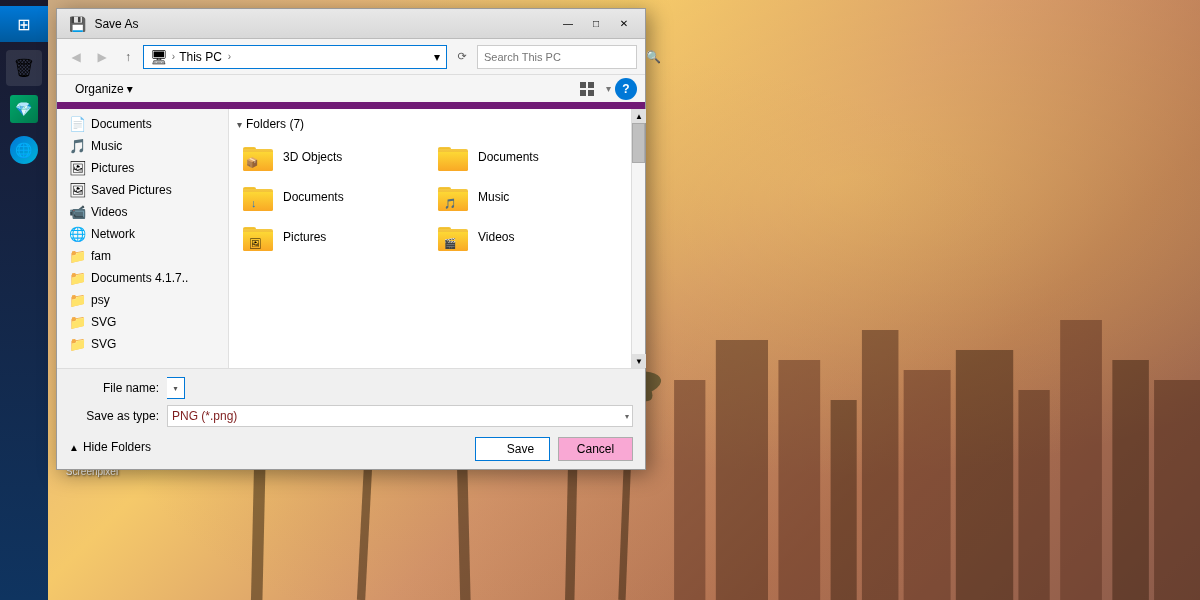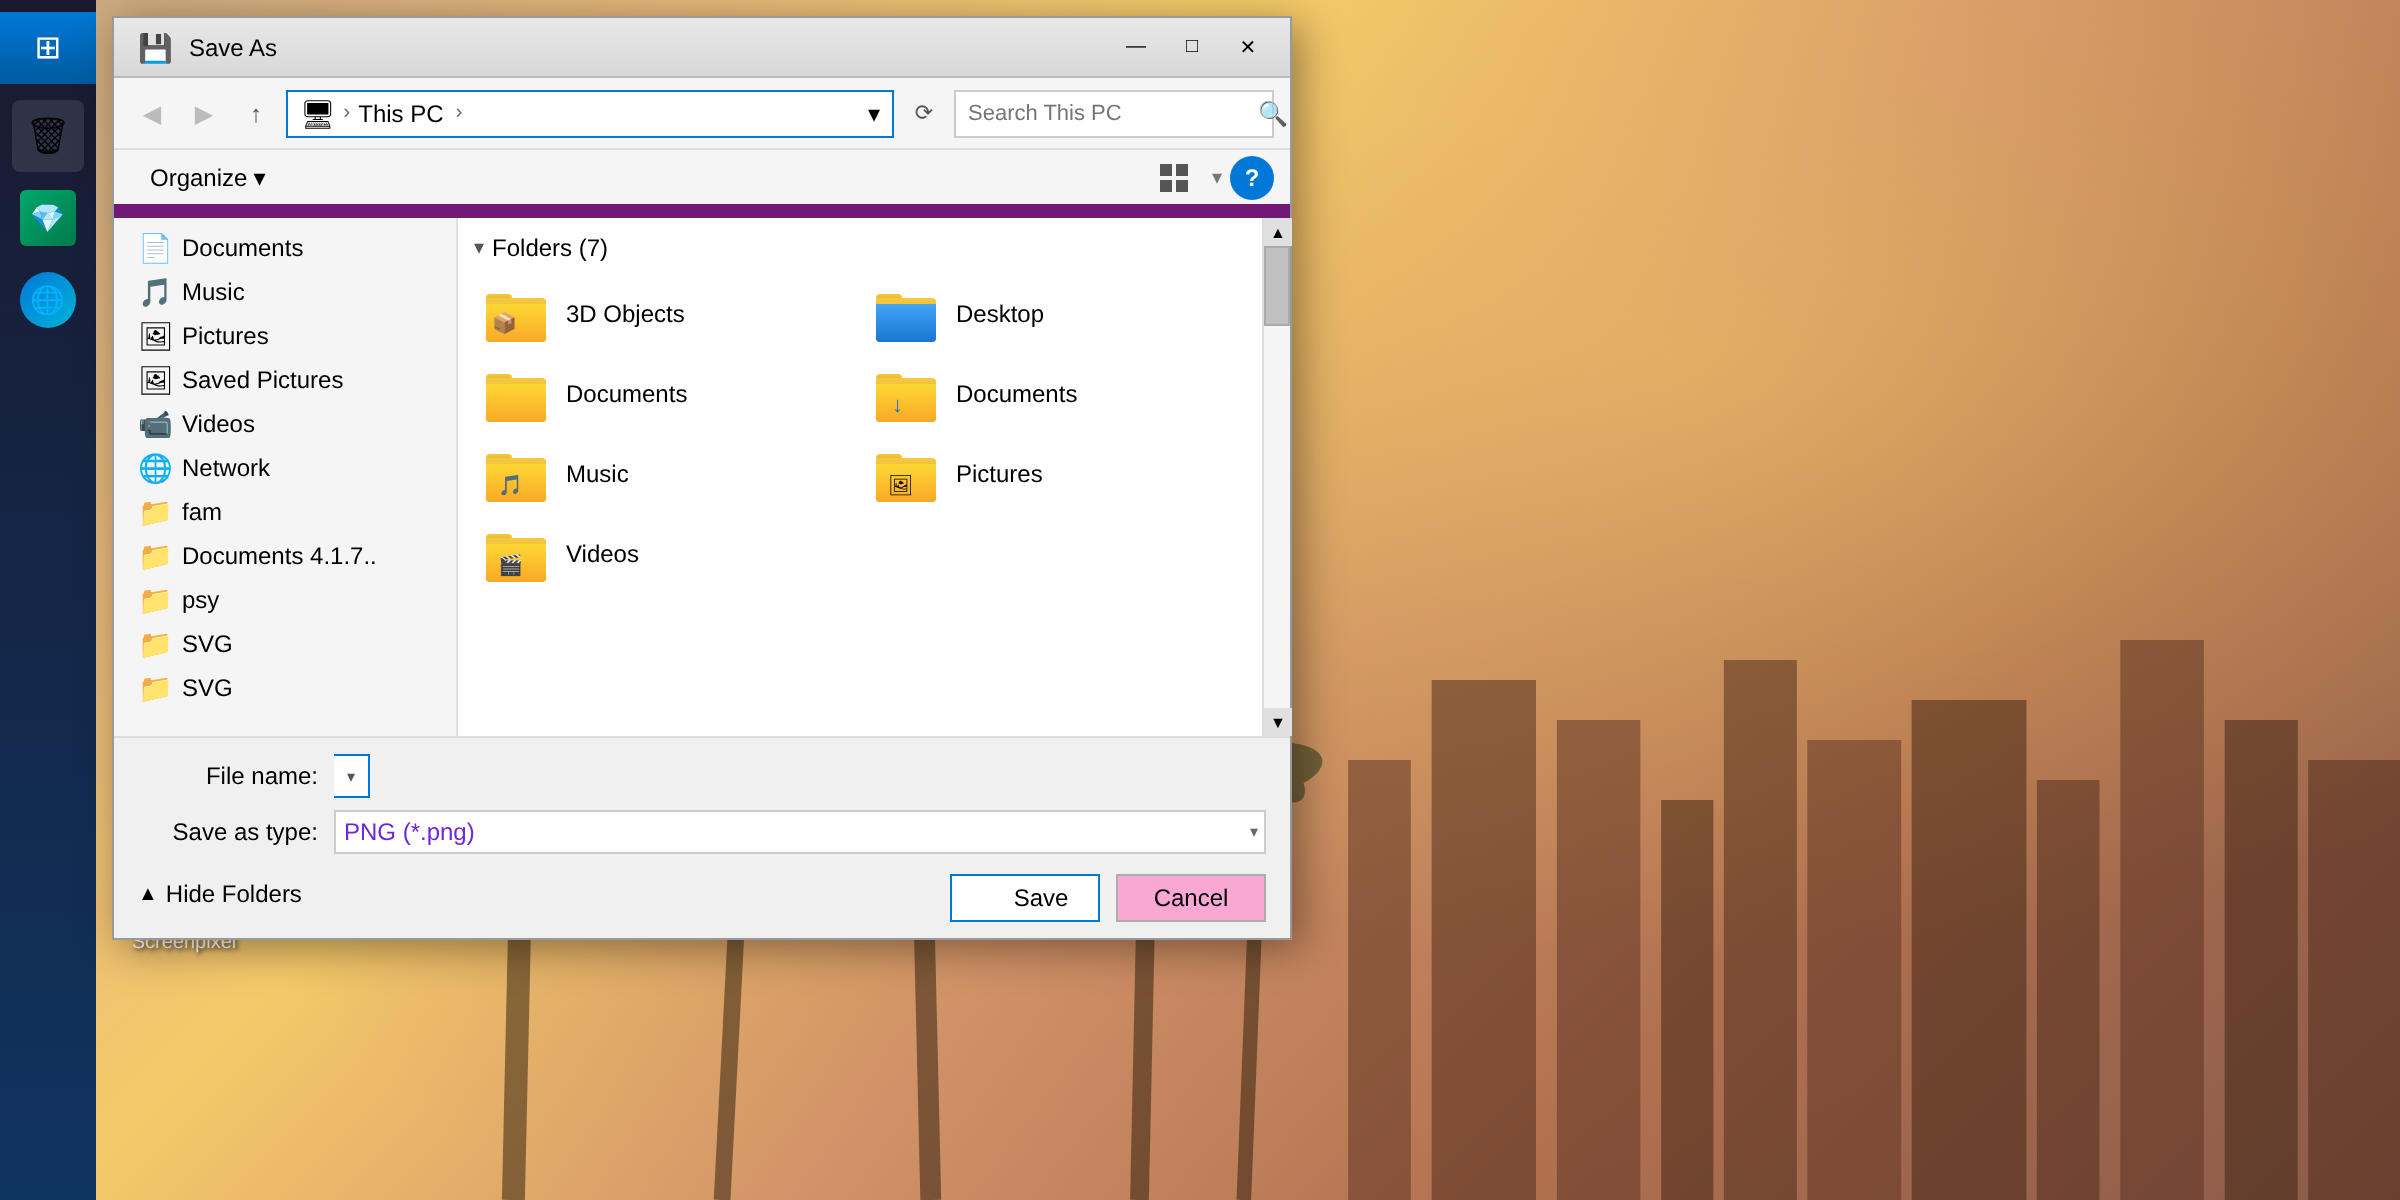--- a/index.html
+++ b/index.html
@@ -212,21 +212,21 @@
     }
 
     .search-box {
       height: 24px;
       width: 160px;
       border: 1px solid #ccc;
       background: white;
       display: flex;
       align-items: center;
       padding: 0 6px;
-      gap: 3px;
+      gap: 20px;
     }
 
     .search-input {
       border: none;
       outline: none;
       font-size: 11px;
       color: #999;
       flex: 1;
       background: transparent;
     }
@@ -465,21 +465,21 @@
       outline: none;
     }
 
     .form-select {
       flex: 1;
       height: 22px;
       border: 1px solid #ccc;
       font-size: 12px;
       padding: 0 4px;
       background: white;
-      color: #6d28d9;
+      color: #7f1d1d;
       appearance: none;
       cursor: pointer;
     }
 
     .select-wrapper {
       flex: 1;
       position: relative;
     }
 
     .select-wrapper select {
@@ -764,28 +764,20 @@
           <div class="folder-item">
             <div class="folder-icon">
               <div class="folder-tab"></div>
               <div class="folder-back"></div>
               <div class="folder-front" style="background:linear-gradient(180deg,#fdd835,#f9a825)"></div>
               <span style="position:absolute;bottom:3px;left:3px;font-size:10px;z-index:2">📦</span>
             </div>
             <span class="folder-label">3D Objects</span>
           </div>
 
-          <div class="folder-item">
-            <div class="folder-icon">
-              <div class="folder-tab"></div>
-              <div class="folder-back"></div>
-              <div class="folder-front" style="background:linear-gradient(180deg,#42a5f5,#1976d2)"></div>
-            </div>
-            <span class="folder-label">Desktop</span>
-          </div>
 
           <div class="folder-item">
             <div class="folder-icon">
               <div class="folder-tab"></div>
               <div class="folder-back"></div>
               <div class="folder-front"></div>
             </div>
             <span class="folder-label">Documents</span>
           </div>
 

